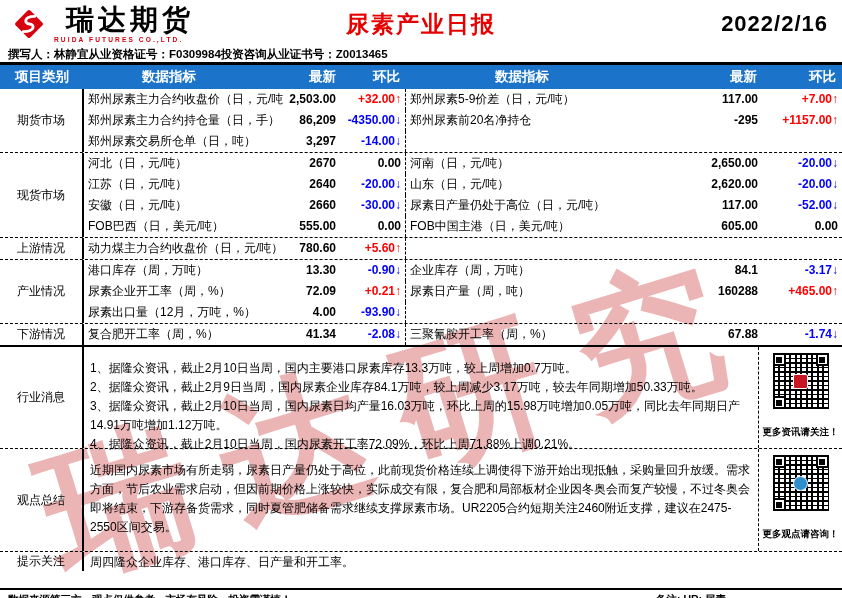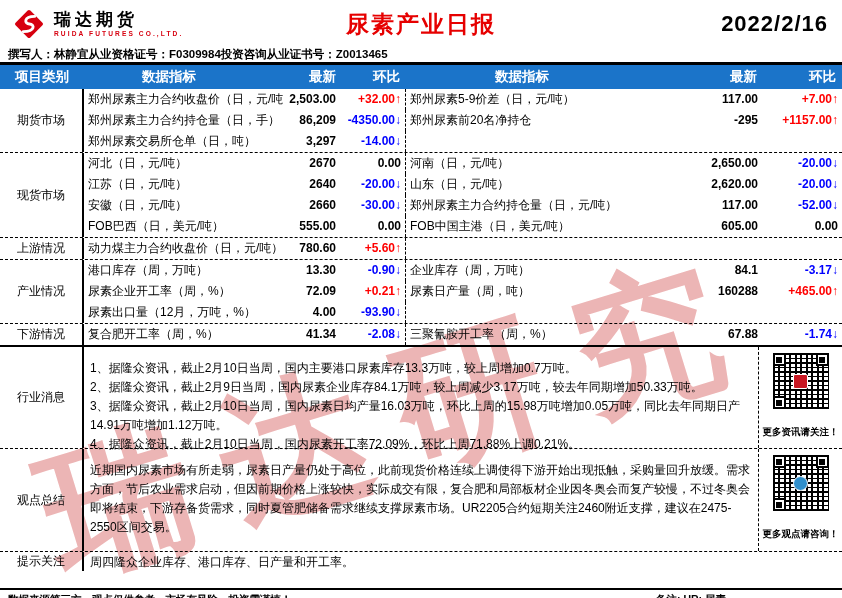--- a/index.html
+++ b/index.html
@@ -2,21 +2,21 @@
 <html><head>
 <meta charset="utf-8">
 <style>
   * { box-sizing: border-box; margin: 0; padding: 0; }
   body { margin:0; background:#fff; font-family:"Liberation Sans","DejaVu Sans",sans-serif; }
   .page { position:relative; width:842px; height:598px; background:#fff; overflow:hidden; color:#000; }
 
   
   .topbar { position:relative; height:46px; display:flex; align-items:center; padding:2px 10px 0 10px; }
   .logo { display:flex; align-items:center; gap:6px; width:240px; }
-  .logo-name { font-size:17px; font-weight:bold; letter-spacing:4px; line-height:1; }
+  .logo-name { font-size:28px; font-weight:bold; letter-spacing:4px; line-height:1;margin-left:12px; }
   .logo-sub { font-size:6.6px; color:#d7000f; letter-spacing:2.1px; font-weight:bold; margin-top:2px; white-space:nowrap; }
   .title { position:absolute; left:0; right:0; text-align:center; font-size:23px; font-weight:bold; color:#e60000; letter-spacing:2px; }
   .date { position:absolute; right:14px; font-size:22px; font-weight:bold; letter-spacing:1px; }
 
   
   .authorbar { height:19px; display:flex; align-items:center; gap:0; padding:0 8px; font-size:11.5px; font-weight:bold; border-bottom:3px solid #000; }
 
   
   .thead { display:flex; height:24px; background:#1b74c9; color:#fff; font-size:13.5px; font-weight:bold; align-items:center; }
   .hc { line-height:24px; }
@@ -182,21 +182,21 @@
               <div class="cell chg" data-dir="down">-20.00↓</div>
             </div>
           </div>
           <div class="trow">
             <div class="half l">
               <div class="cell lbl">安徽（日，元/吨）</div>
               <div class="cell val">2660</div>
               <div class="cell chg" data-dir="down">-30.00↓</div>
             </div>
             <div class="half r">
-              <div class="cell lbl">郑州尿素主力合约持仓量（日，元/吨）</div>
+              <div class="cell lbl">尿素日产量仍处于高位（日，元/吨）</div>
               <div class="cell val">117.00</div>
               <div class="cell chg" data-dir="down">-52.00↓</div>
             </div>
           </div>
           <div class="trow">
             <div class="half l">
               <div class="cell lbl">FOB巴西（日，美元/吨）</div>
               <div class="cell val">555.00</div>
               <div class="cell chg" data-dir="zero">0.00</div>
             </div>

